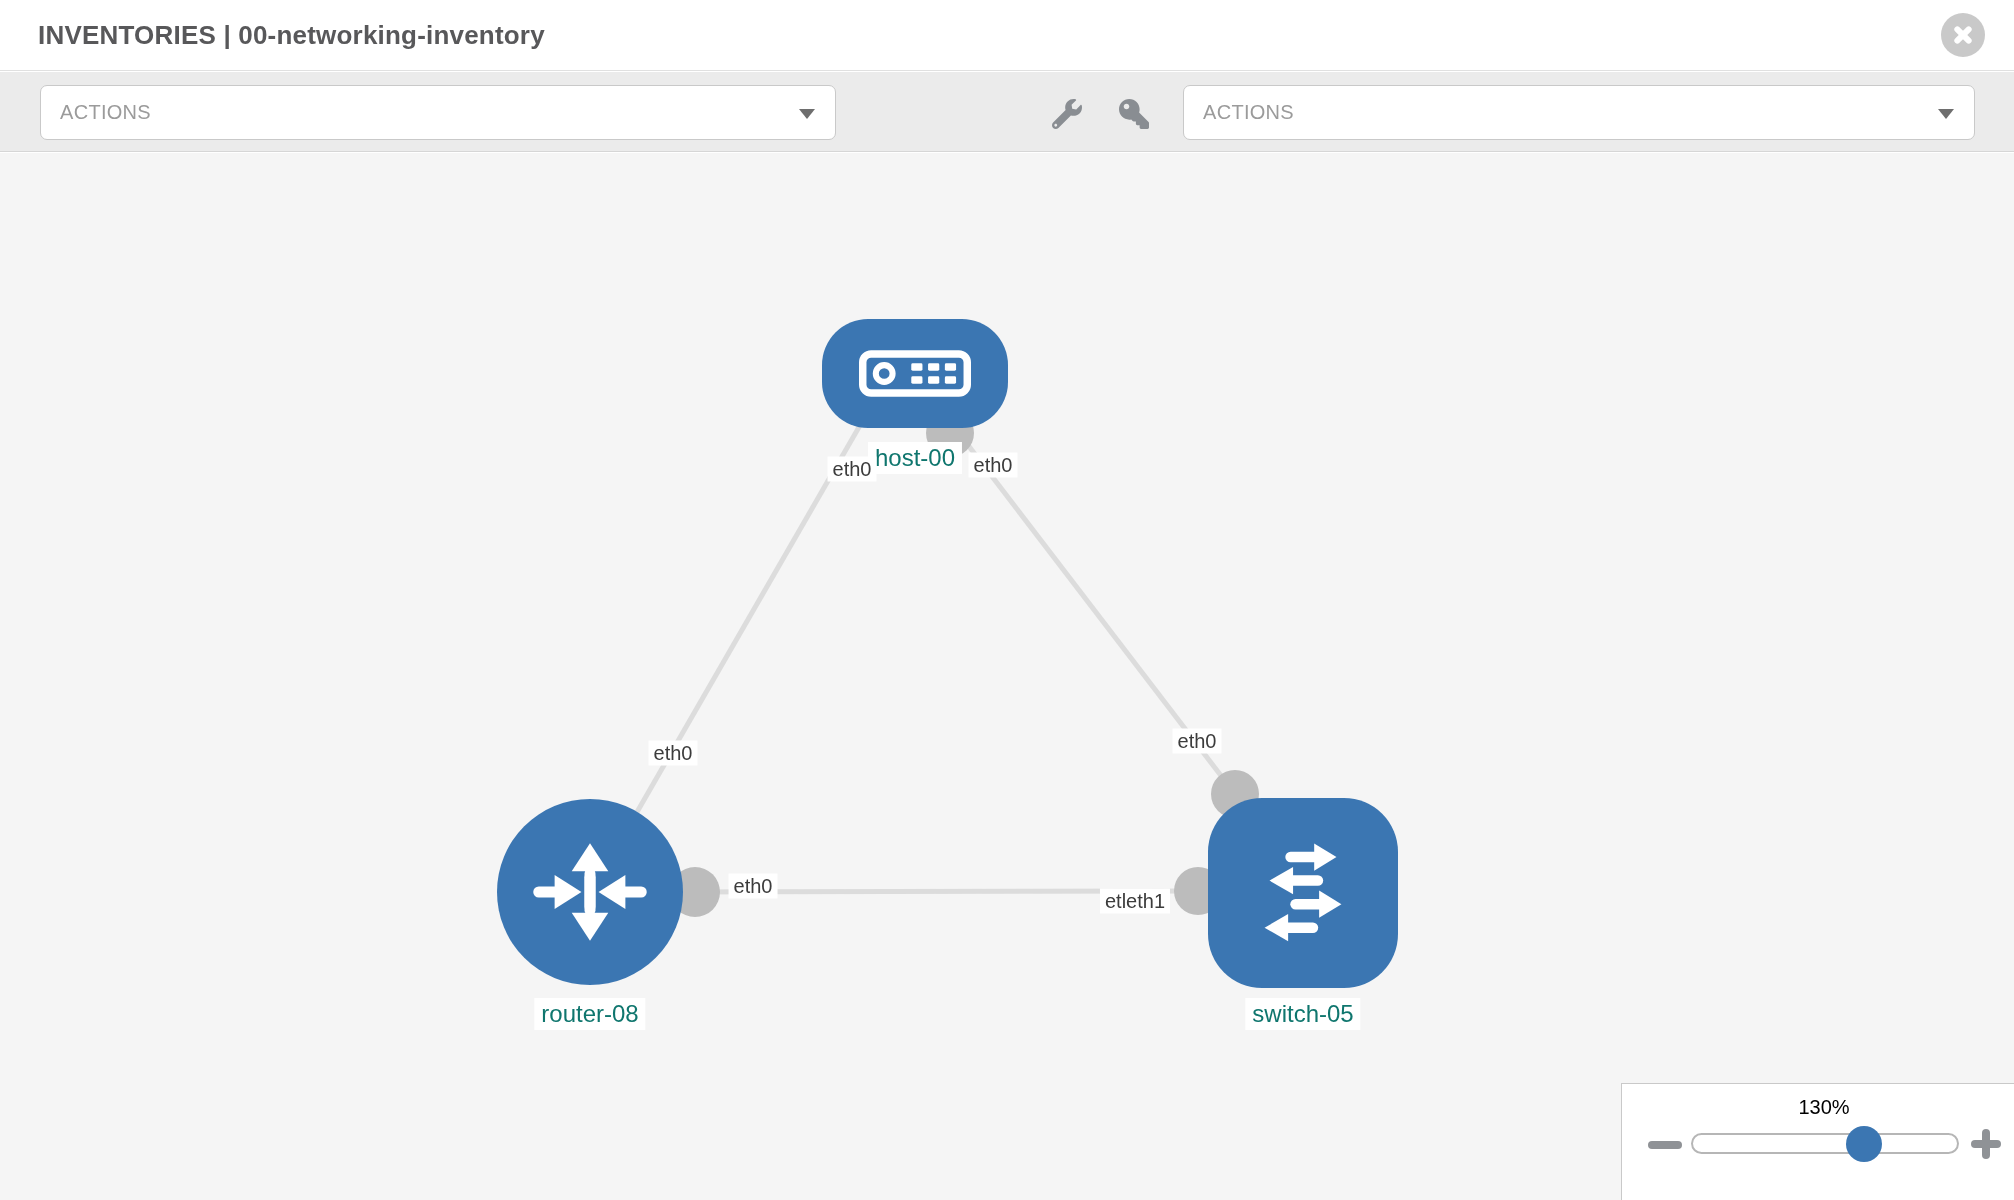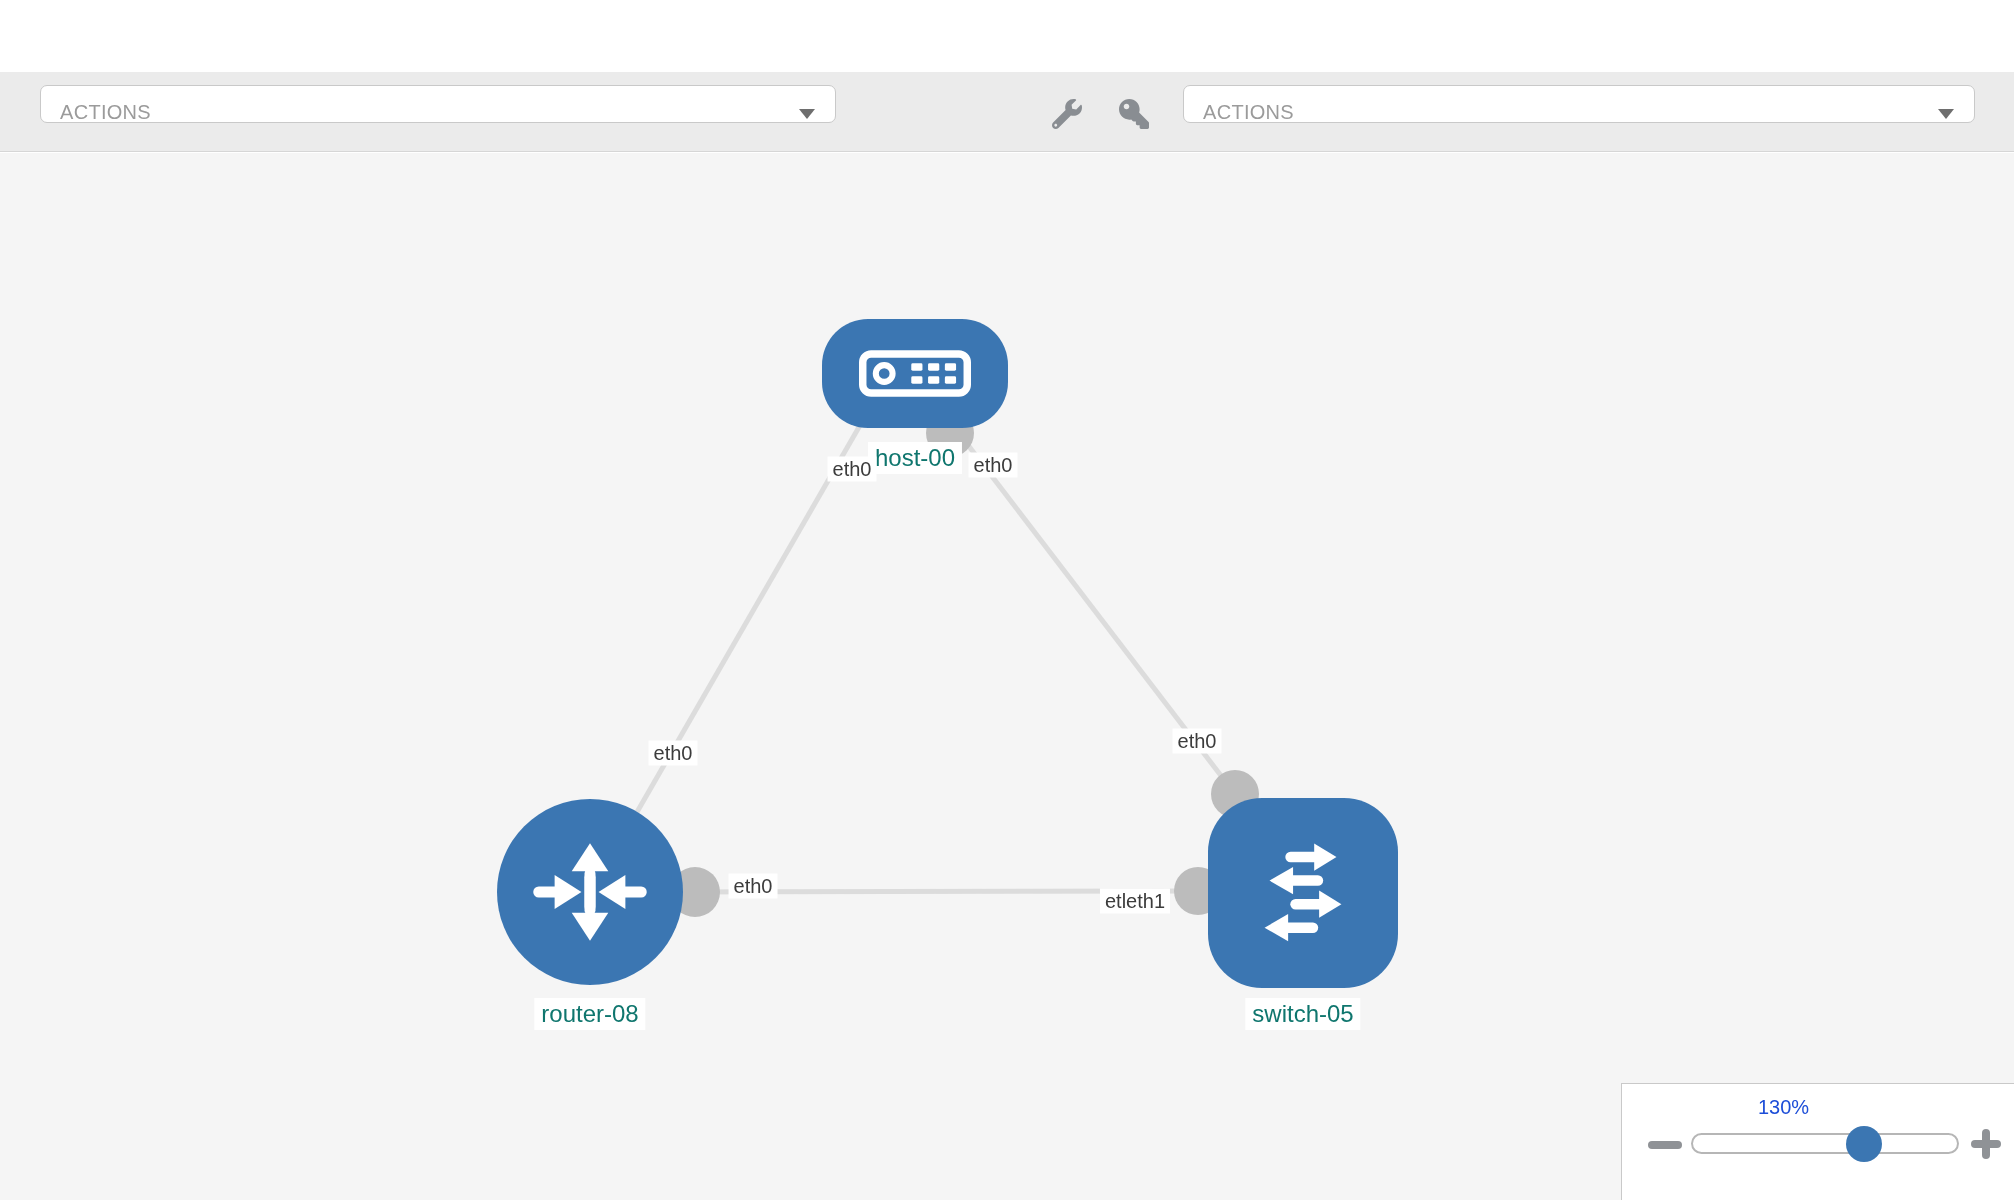--- a/index.html
+++ b/index.html
@@ -15,21 +15,21 @@
   .close-btn { position: absolute; left: 1941px; top: 13px; width: 44px; height: 44px;
     border-radius: 50%; background: #c9c9c9; cursor: pointer; }
   .close-btn .bar { position: absolute; left: 11px; top: 19px; width: 22px; height: 6px;
     background: #ffffff; border-radius: 3px; }
   .close-btn .bar.a { transform: rotate(45deg); }
   .close-btn .bar.b { transform: rotate(-45deg); }
 
   
   .toolbar { position: absolute; top: 72px; left: 0; width: 2014px; height: 80px;
     background: #ebebeb; border-bottom: 1px solid #d6d6d6; }
-  .select-box { position: absolute; top: 13px; height: 38px; background: #ffffff;
+  .select-box { position: absolute; top: 13px; height: 55px; background: #ffffff;
     border: 1px solid #c9c9c9; border-radius: 7px; cursor: pointer; }
   .select-box .select-label { position: absolute; left: 19px; top: 0; height: 53px;
     line-height: 53px; font-size: 20px; color: #9b9b9b; letter-spacing: 0.3px; }
   .caret { position: absolute; right: 20px; top: 23px; width: 0; height: 0;
     border-left: 8px solid transparent; border-right: 8px solid transparent;
     border-top: 10px solid #6e6e6e; }
   .actions-box { left: 40px; width: 796px; }
   .search-box { left: 1183px; width: 792px; }
   .tool-btn { position: absolute; top: 22px; width: 48px; height: 40px;
     display: flex; align-items: center; justify-content: center; cursor: pointer; }
@@ -48,40 +48,47 @@
   .node-switch { left: 1208px; top: 645px; width: 190px; height: 190px; border-radius: 54px; }
 
   .graph-label { position: absolute; transform: translate(-50%, -50%); background: #ffffff;
     color: #0f766e; white-space: nowrap; z-index: 3; }
   .node-label { font-size: 24px; padding: 2px 7px; }
   .if-label { font-size: 20px; padding: 1px 5px; color: #3c3c3c; }
 
   
   .zoom-panel { position: absolute; left: 1621px; top: 1083px; width: 400px; height: 130px;
     background: #ffffff; border: 1px solid #c9c9c9; z-index: 5; }
-  .zoom-level { position: absolute; left: 136px; top: 12px; width: 120px; text-align: left;
-    font-size: 20px; color: #1d4ed8; }
+  .zoom-level { position: absolute; left: 142px; top: 12px; width: 120px; text-align: center;
+    font-size: 20px; color: #000000; }
   .zoom-minus { position: absolute; left: 25px; top: 52px; width: 36px; height: 18px; cursor: pointer; }
   .zoom-minus .bar { position: absolute; left: 1px; top: 5px; width: 34px; height: 8px;
     background: #8f9296; border-radius: 4px; }
   .zoom-track { position: absolute; left: 69px; top: 49px; width: 268px; height: 21px;
     background: #ffffff; border: 2px solid #b6b6b6; border-radius: 11px; cursor: pointer; }
   .zoom-thumb { position: absolute; left: 224px; top: 42px; width: 36px; height: 36px;
     border-radius: 50%; background: #3b76b2; cursor: pointer; }
   .zoom-plus { position: absolute; left: 346px; top: 42px; width: 36px; height: 36px; cursor: pointer; }
   .zoom-plus .h { position: absolute; left: 3px; top: 14px; width: 30px; height: 8px;
     background: #8f9296; border-radius: 4px; }
   .zoom-plus .v { position: absolute; left: 14px; top: 3px; width: 8px; height: 30px;
     background: #8f9296; border-radius: 4px; }
 </style>
 </head>
 <body>
 
 <div class="stage">
 
+  <div class="header">
+    <div class="header-title">INVENTORIES | 00-networking-inventory</div>
+    <div class="close-btn">
+      <span class="bar a"></span>
+      <span class="bar b"></span>
+    </div>
+  </div>
 
   <div class="toolbar">
 
     <div class="select-box actions-box">
       <span class="select-label">ACTIONS</span>
       <span class="caret"></span>
     </div>
 
     <div class="tool-btn wrench">
       <svg width="30" height="30" viewBox="0 0 512 512">

